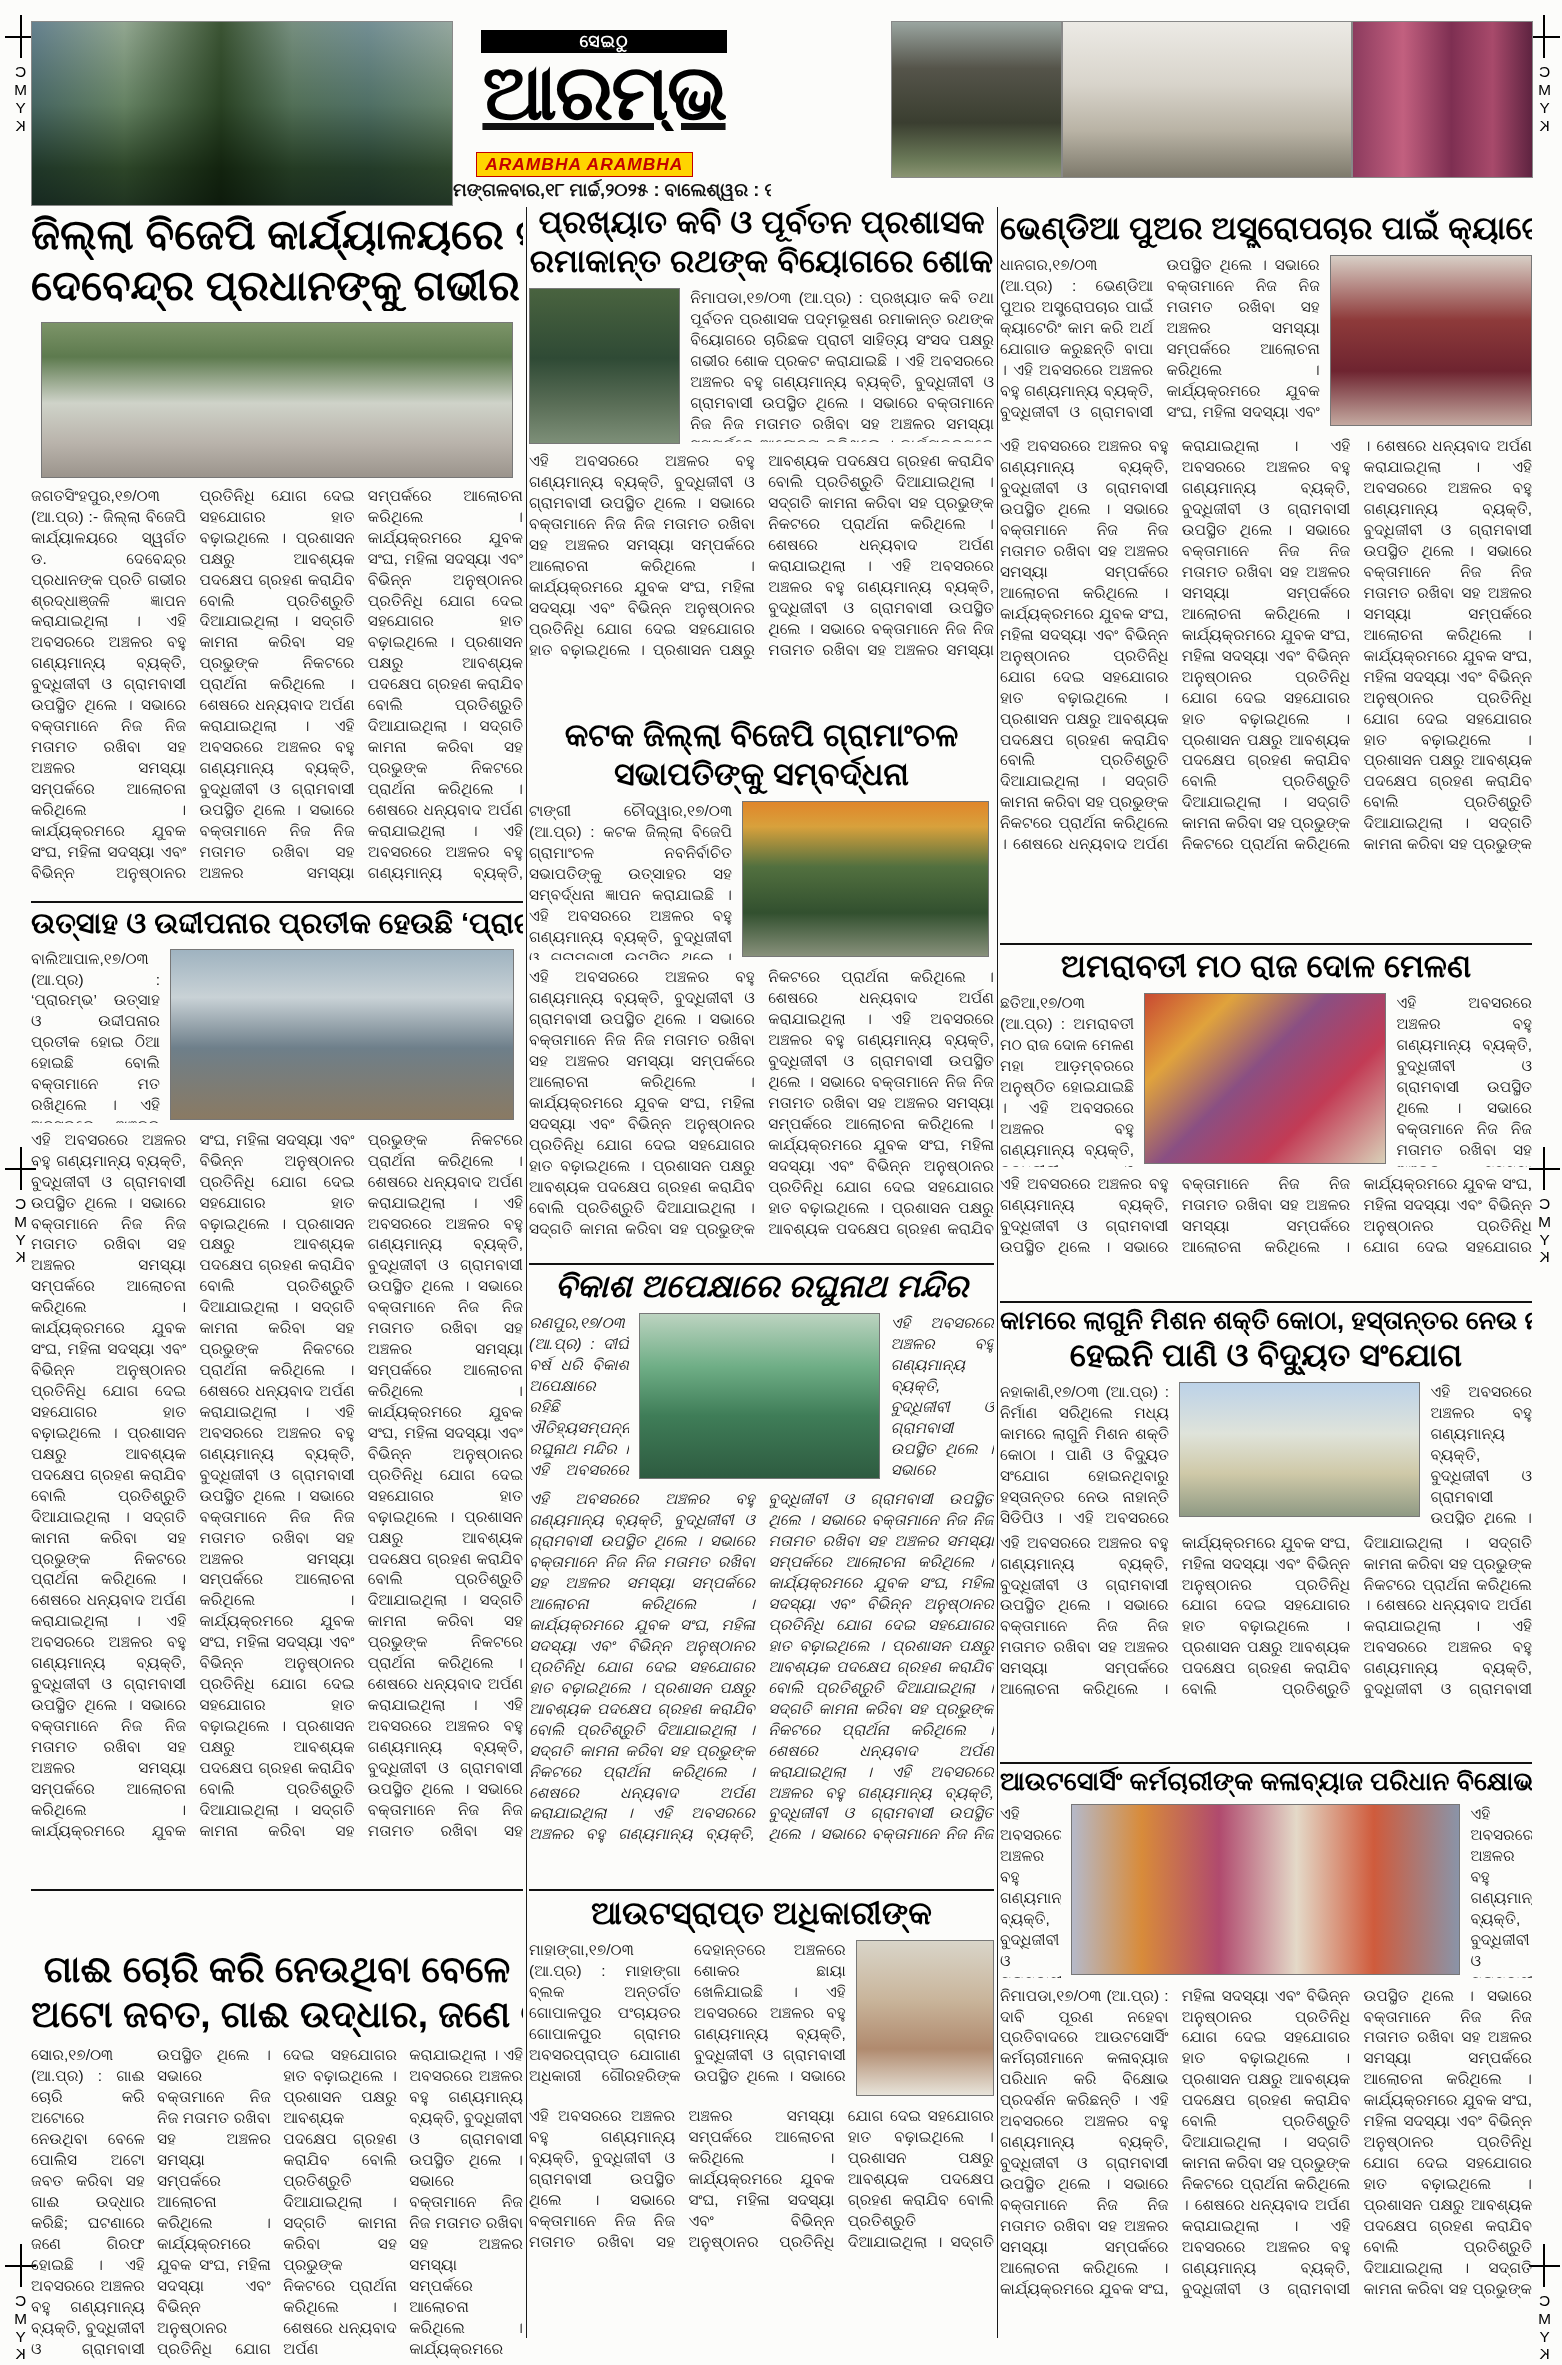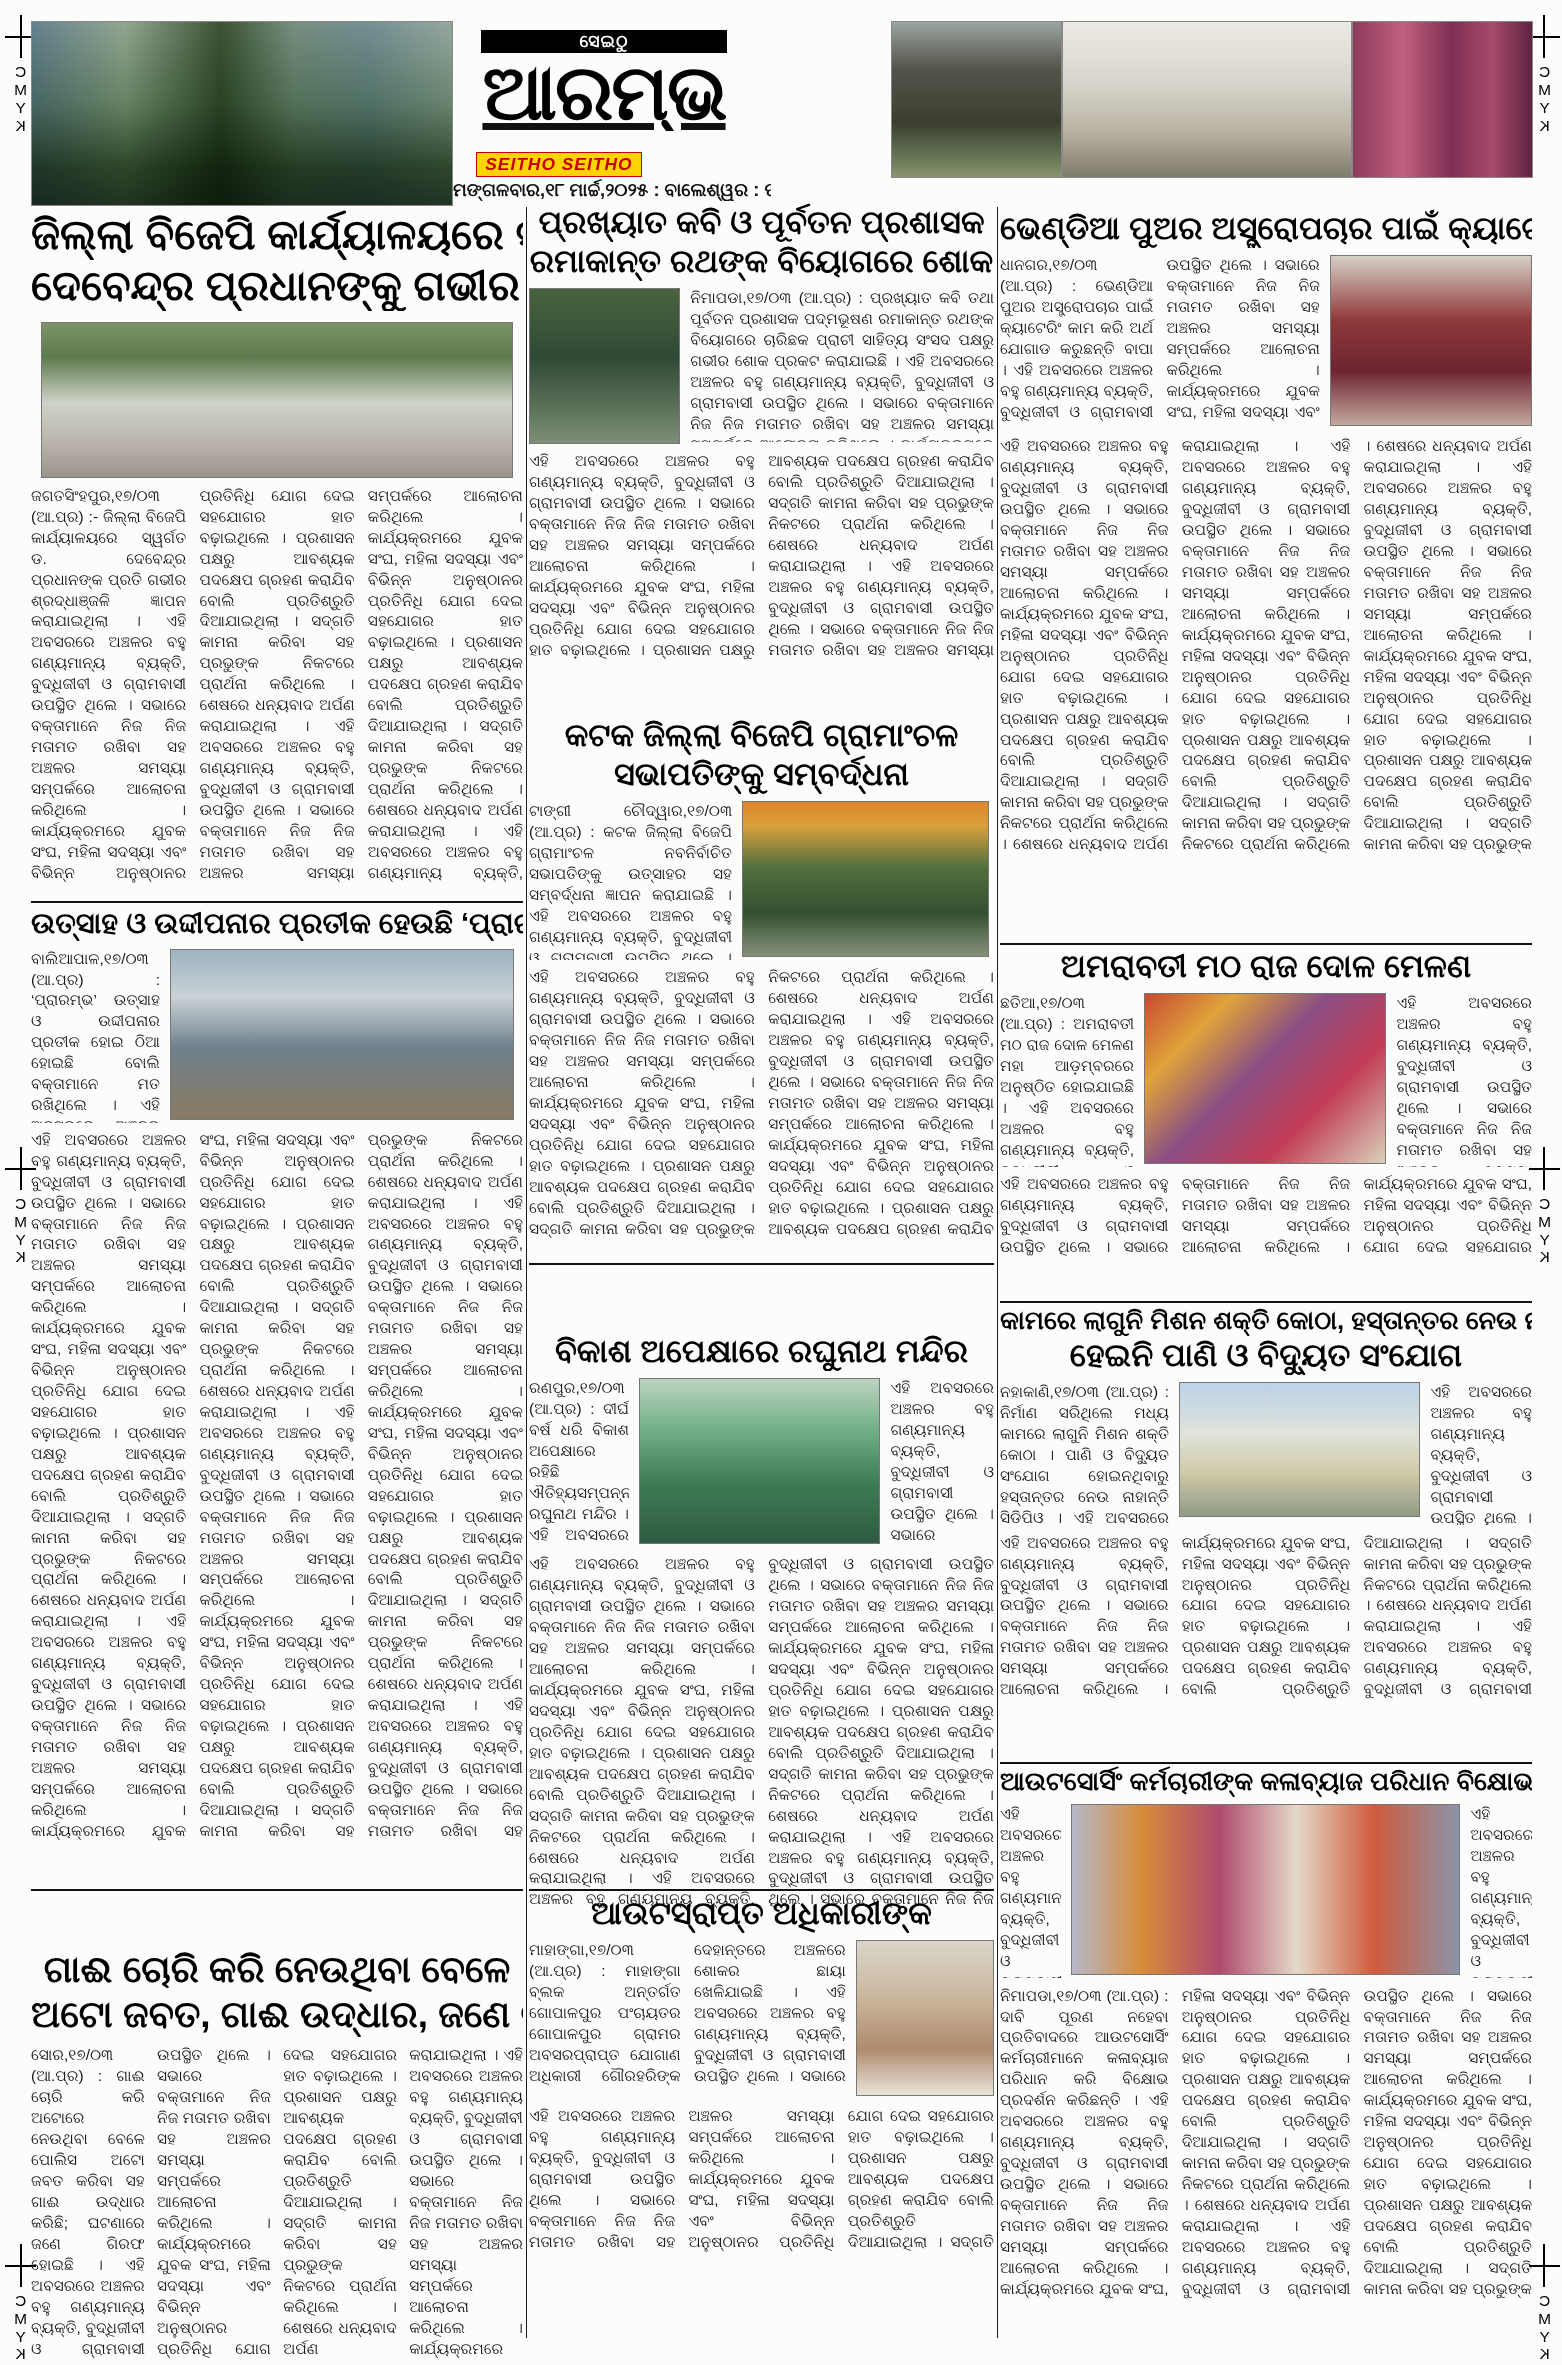--- a/index.html
+++ b/index.html
@@ -85,21 +85,21 @@
   </div>
   <div class="regmark" style="left:1529px;top:2244px;">
     <div class="cross"></div>
     <div class="cmyk">CMYK</div>
   </div>
 
   <div class="banner-photo ph-coast" style="left:31px;top:20.5px;width:420px;height:183px;"></div>
   <div class="logo-block">
     <div class="kicker-bar">ସେଇଠୁ</div>
     <div class="paper-title">ଆରମ୍ଭ</div>
-    <div class="ribbon">SEITHO SEITHO</div>
+    <div class="ribbon">ARAMBHA ARAMBHA</div>
   </div>
   <div class="banner-photo ph-stone-temple" style="left:891px;top:20.5px;width:169px;height:155px;"></div>
   <div class="banner-photo ph-white-temple" style="left:1062px;top:20.5px;width:288px;height:155px;"></div>
   <div class="banner-photo ph-dancers" style="left:1352px;top:20.5px;width:179px;height:155px;"></div>
   <div class="page-dateline">ମଙ୍ଗଳବାର,୧୮ ମାର୍ଚ୍ଚ,୨୦୨୫ : ବାଲେଶ୍ୱର : ପୃଷ୍ଠା -୫</div>
 
   <div class="vrule" style="left:526px;top:207px;height:2131px;"></div>
   <div class="vrule" style="left:997px;top:207px;height:2131px;"></div>
   <div class="hrule" style="left:31px;top:901px;width:492px;"></div>
   <div class="hrule" style="left:31px;top:1889px;width:492px;"></div>
@@ -147,21 +147,21 @@
 
   <div class="article" style="left:31px;top:906px;width:492px;height:979px;">
     <div class="headline hl58">ଉତ୍ସାହ ଓ ଉଦ୍ଦୀପନାର ପ୍ରତୀକ ହେଉଛି ‘ପ୍ରାରମ୍ଭ’</div>
     <div class="row">
       <div class="body-text" style="width:129px;height:174px;">ବାଲିଆପାଳ,୧୭/୦୩ (ଆ.ପ୍ର) : ‘ପ୍ରାରମ୍ଭ’ ଉତ୍ସାହ ଓ ଉଦ୍ଦୀପନାର ପ୍ରତୀକ ହୋଇ ଠିଆ ହୋଇଛି ବୋଲି ବକ୍ତାମାନେ ମତ ରଖିଥିଲେ । ଏହି ଅବସରରେ ଅଞ୍ଚଳର ବହୁ ଗଣ୍ୟମାନ୍ୟ ବ୍ୟକ୍ତି, ବୁଦ୍ଧିଜୀବୀ ଓ ଗ୍ରାମବାସୀ ଉପସ୍ଥିତ ଥିଲେ । ସଭାରେ ବକ୍ତାମାନେ ନିଜ ନିଜ ମତାମତ ରଖିବା ସହ ଅଞ୍ଚଳର ସମସ୍ୟା ସମ୍ପର୍କରେ ଆଲୋଚନା କରିଥିଲେ । କାର୍ଯ୍ୟକ୍ରମରେ ଯୁବକ ସଂଘ, ମହିଳା ସଦସ୍ୟା ଏବଂ ବିଭିନ୍ନ ଅନୁଷ୍ଠାନର ପ୍ରତିନିଧି ଯୋଗ ଦେଇ ସହଯୋଗର ହାତ ବଢ଼ାଇଥିଲେ । ପ୍ରଶାସନ ପକ୍ଷରୁ ଆବଶ୍ୟକ ପଦକ୍ଷେପ ଗ୍ରହଣ କରାଯିବ ବୋଲି ପ୍ରତିଶ୍ରୁତି ଦିଆଯାଇଥିଲା । ସଦ୍‌ଗତି କାମନା କରିବା ସହ ପ୍ରଭୁଙ୍କ ନିକଟରେ ପ୍ରାର୍ଥନା କରିଥିଲେ । ଶେଷରେ ଧନ୍ୟବାଦ ଅର୍ପଣ କରାଯାଇଥିଲା । ଏହି ଅବସରରେ ଅଞ୍ଚଳର ବହୁ ଗଣ୍ୟମାନ୍ୟ ବ୍ୟକ୍ତି, ବୁଦ୍ଧିଜୀବୀ ଓ ଗ୍ରାମବାସୀ ଉପସ୍ଥିତ ଥିଲେ । ସଭାରେ ବକ୍ତାମାନେ ନିଜ ନିଜ ମତାମତ ରଖିବା ସହ ଅଞ୍ଚଳର ସମସ୍ୟା ସମ୍ପର୍କରେ ଆଲୋଚନା କରିଥିଲେ । କାର୍ଯ୍ୟକ୍ରମରେ ଯୁବକ ସଂଘ, ମହିଳା ସଦସ୍ୟା ଏବଂ ବିଭିନ୍ନ ଅନୁଷ୍ଠାନର ପ୍ରତିନିଧି ଯୋଗ ଦେଇ ସହଯୋଗର ହାତ ବଢ଼ାଇଥିଲେ । ପ୍ରଶାସନ ପକ୍ଷରୁ ଆବଶ୍ୟକ ପଦକ୍ଷେପ ଗ୍ରହଣ କରାଯିବ ବୋଲି ପ୍ରତିଶ୍ରୁତି ଦିଆଯାଇଥିଲା । ସଦ୍‌ଗତି କାମନା କରିବା ସହ ପ୍ରଭୁଙ୍କ ନିକଟରେ ପ୍ରାର୍ଥନା କରିଥିଲେ । ଶେଷରେ ଧନ୍ୟବାଦ ଅର୍ପଣ କରାଯାଇଥିଲା ।</div>
       <div class="photo ph-prarambha" style="width:342px;height:169px;"></div>
     </div>
     <div class="body-text cols3" style="height:717px;">ଏହି ଅବସରରେ ଅଞ୍ଚଳର ବହୁ ଗଣ୍ୟମାନ୍ୟ ବ୍ୟକ୍ତି, ବୁଦ୍ଧିଜୀବୀ ଓ ଗ୍ରାମବାସୀ ଉପସ୍ଥିତ ଥିଲେ । ସଭାରେ ବକ୍ତାମାନେ ନିଜ ନିଜ ମତାମତ ରଖିବା ସହ ଅଞ୍ଚଳର ସମସ୍ୟା ସମ୍ପର୍କରେ ଆଲୋଚନା କରିଥିଲେ । କାର୍ଯ୍ୟକ୍ରମରେ ଯୁବକ ସଂଘ, ମହିଳା ସଦସ୍ୟା ଏବଂ ବିଭିନ୍ନ ଅନୁଷ୍ଠାନର ପ୍ରତିନିଧି ଯୋଗ ଦେଇ ସହଯୋଗର ହାତ ବଢ଼ାଇଥିଲେ । ପ୍ରଶାସନ ପକ୍ଷରୁ ଆବଶ୍ୟକ ପଦକ୍ଷେପ ଗ୍ରହଣ କରାଯିବ ବୋଲି ପ୍ରତିଶ୍ରୁତି ଦିଆଯାଇଥିଲା । ସଦ୍‌ଗତି କାମନା କରିବା ସହ ପ୍ରଭୁଙ୍କ ନିକଟରେ ପ୍ରାର୍ଥନା କରିଥିଲେ । ଶେଷରେ ଧନ୍ୟବାଦ ଅର୍ପଣ କରାଯାଇଥିଲା । ଏହି ଅବସରରେ ଅଞ୍ଚଳର ବହୁ ଗଣ୍ୟମାନ୍ୟ ବ୍ୟକ୍ତି, ବୁଦ୍ଧିଜୀବୀ ଓ ଗ୍ରାମବାସୀ ଉପସ୍ଥିତ ଥିଲେ । ସଭାରେ ବକ୍ତାମାନେ ନିଜ ନିଜ ମତାମତ ରଖିବା ସହ ଅଞ୍ଚଳର ସମସ୍ୟା ସମ୍ପର୍କରେ ଆଲୋଚନା କରିଥିଲେ । କାର୍ଯ୍ୟକ୍ରମରେ ଯୁବକ ସଂଘ, ମହିଳା ସଦସ୍ୟା ଏବଂ ବିଭିନ୍ନ ଅନୁଷ୍ଠାନର ପ୍ରତିନିଧି ଯୋଗ ଦେଇ ସହଯୋଗର ହାତ ବଢ଼ାଇଥିଲେ । ପ୍ରଶାସନ ପକ୍ଷରୁ ଆବଶ୍ୟକ ପଦକ୍ଷେପ ଗ୍ରହଣ କରାଯିବ ବୋଲି ପ୍ରତିଶ୍ରୁତି ଦିଆଯାଇଥିଲା । ସଦ୍‌ଗତି କାମନା କରିବା ସହ ପ୍ରଭୁଙ୍କ ନିକଟରେ ପ୍ରାର୍ଥନା କରିଥିଲେ । ଶେଷରେ ଧନ୍ୟବାଦ ଅର୍ପଣ କରାଯାଇଥିଲା । ଏହି ଅବସରରେ ଅଞ୍ଚଳର ବହୁ ଗଣ୍ୟମାନ୍ୟ ବ୍ୟକ୍ତି, ବୁଦ୍ଧିଜୀବୀ ଓ ଗ୍ରାମବାସୀ ଉପସ୍ଥିତ ଥିଲେ । ସଭାରେ ବକ୍ତାମାନେ ନିଜ ନିଜ ମତାମତ ରଖିବା ସହ ଅଞ୍ଚଳର ସମସ୍ୟା ସମ୍ପର୍କରେ ଆଲୋଚନା କରିଥିଲେ । କାର୍ଯ୍ୟକ୍ରମରେ ଯୁବକ ସଂଘ, ମହିଳା ସଦସ୍ୟା ଏବଂ ବିଭିନ୍ନ ଅନୁଷ୍ଠାନର ପ୍ରତିନିଧି ଯୋଗ ଦେଇ ସହଯୋଗର ହାତ ବଢ଼ାଇଥିଲେ । ପ୍ରଶାସନ ପକ୍ଷରୁ ଆବଶ୍ୟକ ପଦକ୍ଷେପ ଗ୍ରହଣ କରାଯିବ ବୋଲି ପ୍ରତିଶ୍ରୁତି ଦିଆଯାଇଥିଲା । ସଦ୍‌ଗତି କାମନା କରିବା ସହ ପ୍ରଭୁଙ୍କ ନିକଟରେ ପ୍ରାର୍ଥନା କରିଥିଲେ । ଶେଷରେ ଧନ୍ୟବାଦ ଅର୍ପଣ କରାଯାଇଥିଲା । ଏହି ଅବସରରେ ଅଞ୍ଚଳର ବହୁ ଗଣ୍ୟମାନ୍ୟ ବ୍ୟକ୍ତି, ବୁଦ୍ଧିଜୀବୀ ଓ ଗ୍ରାମବାସୀ ଉପସ୍ଥିତ ଥିଲେ । ସଭାରେ ବକ୍ତାମାନେ ନିଜ ନିଜ ମତାମତ ରଖିବା ସହ ଅଞ୍ଚଳର ସମସ୍ୟା ସମ୍ପର୍କରେ ଆଲୋଚନା କରିଥିଲେ । କାର୍ଯ୍ୟକ୍ରମରେ ଯୁବକ ସଂଘ, ମହିଳା ସଦସ୍ୟା ଏବଂ ବିଭିନ୍ନ ଅନୁଷ୍ଠାନର ପ୍ରତିନିଧି ଯୋଗ ଦେଇ ସହଯୋଗର ହାତ ବଢ଼ାଇଥିଲେ । ପ୍ରଶାସନ ପକ୍ଷରୁ ଆବଶ୍ୟକ ପଦକ୍ଷେପ ଗ୍ରହଣ କରାଯିବ ବୋଲି ପ୍ରତିଶ୍ରୁତି ଦିଆଯାଇଥିଲା । ସଦ୍‌ଗତି କାମନା କରିବା ସହ ପ୍ରଭୁଙ୍କ ନିକଟରେ ପ୍ରାର୍ଥନା କରିଥିଲେ । ଶେଷରେ ଧନ୍ୟବାଦ ଅର୍ପଣ କରାଯାଇଥିଲା । ଏହି ଅବସରରେ ଅଞ୍ଚଳର ବହୁ ଗଣ୍ୟମାନ୍ୟ ବ୍ୟକ୍ତି, ବୁଦ୍ଧିଜୀବୀ ଓ ଗ୍ରାମବାସୀ ଉପସ୍ଥିତ ଥିଲେ । ସଭାରେ ବକ୍ତାମାନେ ନିଜ ନିଜ ମତାମତ ରଖିବା ସହ ଅଞ୍ଚଳର ସମସ୍ୟା ସମ୍ପର୍କରେ ଆଲୋଚନା କରିଥିଲେ । କାର୍ଯ୍ୟକ୍ରମରେ ଯୁବକ ସଂଘ, ମହିଳା ସଦସ୍ୟା ଏବଂ ବିଭିନ୍ନ ଅନୁଷ୍ଠାନର ପ୍ରତିନିଧି ଯୋଗ ଦେଇ ସହଯୋଗର ହାତ ବଢ଼ାଇଥିଲେ । ପ୍ରଶାସନ ପକ୍ଷରୁ ଆବଶ୍ୟକ ପଦକ୍ଷେପ ଗ୍ରହଣ କରାଯିବ ବୋଲି ପ୍ରତିଶ୍ରୁତି ଦିଆଯାଇଥିଲା । ସଦ୍‌ଗତି କାମନା କରିବା ସହ ପ୍ରଭୁଙ୍କ ନିକଟରେ ପ୍ରାର୍ଥନା କରିଥିଲେ । ଶେଷରେ ଧନ୍ୟବାଦ ଅର୍ପଣ କରାଯାଇଥିଲା । ଏହି ଅବସରରେ ଅଞ୍ଚଳର ବହୁ ଗଣ୍ୟମାନ୍ୟ ବ୍ୟକ୍ତି, ବୁଦ୍ଧିଜୀବୀ ଓ ଗ୍ରାମବାସୀ ଉପସ୍ଥିତ ଥିଲେ । ସଭାରେ ବକ୍ତାମାନେ ନିଜ ନିଜ ମତାମତ ରଖିବା ସହ ଅଞ୍ଚଳର ସମସ୍ୟା ସମ୍ପର୍କରେ ଆଲୋଚନା କରିଥିଲେ । କାର୍ଯ୍ୟକ୍ରମରେ ଯୁବକ ସଂଘ, ମହିଳା ସଦସ୍ୟା ଏବଂ ବିଭିନ୍ନ ଅନୁଷ୍ଠାନର ପ୍ରତିନିଧି ଯୋଗ ଦେଇ ସହଯୋଗର ହାତ ବଢ଼ାଇଥିଲେ । ପ୍ରଶାସନ ପକ୍ଷରୁ ଆବଶ୍ୟକ ପଦକ୍ଷେପ ଗ୍ରହଣ କରାଯିବ ବୋଲି ପ୍ରତିଶ୍ରୁତି ଦିଆଯାଇଥିଲା । ସଦ୍‌ଗତି କାମନା କରିବା ସହ ପ୍ରଭୁଙ୍କ ନିକଟରେ ପ୍ରାର୍ଥନା କରିଥିଲେ । ଶେଷରେ ଧନ୍ୟବାଦ ଅର୍ପଣ କରାଯାଇଥିଲା । ଏହି ଅବସରରେ ଅଞ୍ଚଳର ବହୁ ଗଣ୍ୟମାନ୍ୟ ବ୍ୟକ୍ତି, ବୁଦ୍ଧିଜୀବୀ ଓ ଗ୍ରାମବାସୀ ଉପସ୍ଥିତ ଥିଲେ । ସଭାରେ ବକ୍ତାମାନେ ନିଜ ନିଜ ମତାମତ ରଖିବା ସହ ଅଞ୍ଚଳର ସମସ୍ୟା ସମ୍ପର୍କରେ ଆଲୋଚନା କରିଥିଲେ । କାର୍ଯ୍ୟକ୍ରମରେ ଯୁବକ ସଂଘ, ମହିଳା ସଦସ୍ୟା ଏବଂ ବିଭିନ୍ନ ଅନୁଷ୍ଠାନର ପ୍ରତିନିଧି ଯୋଗ ଦେଇ ସହଯୋଗର ହାତ ବଢ଼ାଇଥିଲେ । ପ୍ରଶାସନ ପକ୍ଷରୁ ଆବଶ୍ୟକ ପଦକ୍ଷେପ ଗ୍ରହଣ କରାଯିବ ବୋଲି ପ୍ରତିଶ୍ରୁତି ଦିଆଯାଇଥିଲା । ସଦ୍‌ଗତି କାମନା କରିବା ସହ ପ୍ରଭୁଙ୍କ ନିକଟରେ ପ୍ରାର୍ଥନା କରିଥିଲେ । ଶେଷରେ ଧନ୍ୟବାଦ ଅର୍ପଣ କରାଯାଇଥିଲା । ଏହି ଅବସରରେ ଅଞ୍ଚଳର ବହୁ ଗଣ୍ୟମାନ୍ୟ ବ୍ୟକ୍ତି, ବୁଦ୍ଧିଜୀବୀ ଓ ଗ୍ରାମବାସୀ ଉପସ୍ଥିତ ଥିଲେ । ସଭାରେ ବକ୍ତାମାନେ ନିଜ ନିଜ ମତାମତ ରଖିବା ସହ ଅଞ୍ଚଳର ସମସ୍ୟା ସମ୍ପର୍କରେ ଆଲୋଚନା କରିଥିଲେ । କାର୍ଯ୍ୟକ୍ରମରେ ଯୁବକ ସଂଘ, ମହିଳା ସଦସ୍ୟା ଏବଂ ବିଭିନ୍ନ ଅନୁଷ୍ଠାନର ପ୍ରତିନିଧି ଯୋଗ ଦେଇ ସହଯୋଗର ହାତ ବଢ଼ାଇଥିଲେ । ପ୍ରଶାସନ ପକ୍ଷରୁ ଆବଶ୍ୟକ ପଦକ୍ଷେପ ଗ୍ରହଣ କରାଯିବ ବୋଲି ପ୍ରତିଶ୍ରୁତି ଦିଆଯାଇଥିଲା । ସଦ୍‌ଗତି କାମନା କରିବା ସହ ପ୍ରଭୁଙ୍କ ନିକଟରେ ପ୍ରାର୍ଥନା କରିଥିଲେ । ଶେଷରେ ଧନ୍ୟବାଦ ଅର୍ପଣ କରାଯାଇଥିଲା । ଏହି ଅବସରରେ ଅଞ୍ଚଳର ବହୁ ଗଣ୍ୟମାନ୍ୟ ବ୍ୟକ୍ତି, ବୁଦ୍ଧିଜୀବୀ ଓ ଗ୍ରାମବାସୀ ଉପସ୍ଥିତ ଥିଲେ । ସଭାରେ ବକ୍ତାମାନେ ନିଜ ନିଜ ମତାମତ ରଖିବା ସହ ଅଞ୍ଚଳର ସମସ୍ୟା ସମ୍ପର୍କରେ ଆଲୋଚନା କରିଥିଲେ । କାର୍ଯ୍ୟକ୍ରମରେ ଯୁବକ ସଂଘ, ମହିଳା ସଦସ୍ୟା ଏବଂ ବିଭିନ୍ନ ଅନୁଷ୍ଠାନର ପ୍ରତିନିଧି ଯୋଗ ଦେଇ ସହଯୋଗର ହାତ ବଢ଼ାଇଥିଲେ । ପ୍ରଶାସନ ପକ୍ଷରୁ ଆବଶ୍ୟକ ପଦକ୍ଷେପ ଗ୍ରହଣ କରାଯିବ ବୋଲି ପ୍ରତିଶ୍ରୁତି ଦିଆଯାଇଥିଲା । ସଦ୍‌ଗତି କାମନା କରିବା ସହ ପ୍ରଭୁଙ୍କ ନିକଟରେ ପ୍ରାର୍ଥନା କରିଥିଲେ । ଶେଷରେ ଧନ୍ୟବାଦ ଅର୍ପଣ କରାଯାଇଥିଲା । ଏହି ଅବସରରେ ଅଞ୍ଚଳର ବହୁ ଗଣ୍ୟମାନ୍ୟ ବ୍ୟକ୍ତି, ବୁଦ୍ଧିଜୀବୀ ଓ ଗ୍ରାମବାସୀ ଉପସ୍ଥିତ ଥିଲେ । ସଭାରେ ବକ୍ତାମାନେ ନିଜ ନିଜ ମତାମତ ରଖିବା ସହ ଅଞ୍ଚଳର ସମସ୍ୟା ସମ୍ପର୍କରେ ଆଲୋଚନା କରିଥିଲେ । କାର୍ଯ୍ୟକ୍ରମରେ ଯୁବକ ସଂଘ, ମହିଳା ସଦସ୍ୟା ଏବଂ ବିଭିନ୍ନ ଅନୁଷ୍ଠାନର ପ୍ରତିନିଧି ଯୋଗ ଦେଇ ସହଯୋଗର ହାତ ବଢ଼ାଇଥିଲେ । ପ୍ରଶାସନ ପକ୍ଷରୁ ଆବଶ୍ୟକ ପଦକ୍ଷେପ ଗ୍ରହଣ କରାଯିବ ବୋଲି ପ୍ରତିଶ୍ରୁତି ଦିଆଯାଇଥିଲା । ସଦ୍‌ଗତି କାମନା କରିବା ସହ ପ୍ରଭୁଙ୍କ ନିକଟରେ ପ୍ରାର୍ଥନା କରିଥିଲେ । ଶେଷରେ ଧନ୍ୟବାଦ ଅର୍ପଣ କରାଯାଇଥିଲା । ଏହି ଅବସରରେ ଅଞ୍ଚଳର ବହୁ ଗଣ୍ୟମାନ୍ୟ ବ୍ୟକ୍ତି, ବୁଦ୍ଧିଜୀବୀ ଓ ଗ୍ରାମବାସୀ ଉପସ୍ଥିତ ଥିଲେ । ସଭାରେ ବକ୍ତାମାନେ ନିଜ ନିଜ ମତାମତ ରଖିବା ସହ ଅଞ୍ଚଳର ସମସ୍ୟା ସମ୍ପର୍କରେ ଆଲୋଚନା କରିଥିଲେ । କାର୍ଯ୍ୟକ୍ରମରେ ଯୁବକ ସଂଘ, ମହିଳା ସଦସ୍ୟା ଏବଂ ବିଭିନ୍ନ ଅନୁଷ୍ଠାନର ପ୍ରତିନିଧି ଯୋଗ ଦେଇ ସହଯୋଗର ହାତ ବଢ଼ାଇଥିଲେ । ପ୍ରଶାସନ ପକ୍ଷରୁ ଆବଶ୍ୟକ ପଦକ୍ଷେପ ଗ୍ରହଣ କରାଯିବ ବୋଲି ପ୍ରତିଶ୍ରୁତି ଦିଆଯାଇଥିଲା । ସଦ୍‌ଗତି କାମନା କରିବା ସହ ପ୍ରଭୁଙ୍କ ନିକଟରେ ପ୍ରାର୍ଥନା କରିଥିଲେ । ଶେଷରେ ଧନ୍ୟବାଦ ଅର୍ପଣ କରାଯାଇଥିଲା । ଏହି ଅବସରରେ ଅଞ୍ଚଳର ବହୁ ଗଣ୍ୟମାନ୍ୟ ବ୍ୟକ୍ତି, ବୁଦ୍ଧିଜୀବୀ ଓ ଗ୍ରାମବାସୀ ଉପସ୍ଥିତ ଥିଲେ । ସଭାରେ ବକ୍ତାମାନେ ନିଜ ନିଜ ମତାମତ ରଖିବା ସହ ଅଞ୍ଚଳର ସମସ୍ୟା ସମ୍ପର୍କରେ ଆଲୋଚନା କରିଥିଲେ । କାର୍ଯ୍ୟକ୍ରମରେ ଯୁବକ ସଂଘ, ମହିଳା ସଦସ୍ୟା ଏବଂ ବିଭିନ୍ନ ଅନୁଷ୍ଠାନର ପ୍ରତିନିଧି ଯୋଗ ଦେଇ ସହଯୋଗର ହାତ ବଢ଼ାଇଥିଲେ । ପ୍ରଶାସନ ପକ୍ଷରୁ ଆବଶ୍ୟକ ପଦକ୍ଷେପ ଗ୍ରହଣ କରାଯିବ ବୋଲି ପ୍ରତିଶ୍ରୁତି ଦିଆଯାଇଥିଲା । ସଦ୍‌ଗତି କାମନା କରିବା ସହ ପ୍ରଭୁଙ୍କ ନିକଟରେ ପ୍ରାର୍ଥନା କରିଥିଲେ । ଶେଷରେ ଧନ୍ୟବାଦ ଅର୍ପଣ କରାଯାଇଥିଲା । ଏହି ଅବସରରେ ଅଞ୍ଚଳର ବହୁ ଗଣ୍ୟମାନ୍ୟ ବ୍ୟକ୍ତି, ବୁଦ୍ଧିଜୀବୀ ଓ ଗ୍ରାମବାସୀ ଉପସ୍ଥିତ ଥିଲେ । ସଭାରେ ବକ୍ତାମାନେ ନିଜ ନିଜ ମତାମତ ରଖିବା ସହ ଅଞ୍ଚଳର ସମସ୍ୟା ସମ୍ପର୍କରେ ଆଲୋଚନା କରିଥିଲେ । କାର୍ଯ୍ୟକ୍ରମରେ ଯୁବକ ସଂଘ, ମହିଳା ସଦସ୍ୟା ଏବଂ ବିଭିନ୍ନ ଅନୁଷ୍ଠାନର ପ୍ରତିନିଧି ଯୋଗ ଦେଇ ସହଯୋଗର ହାତ ବଢ଼ାଇଥିଲେ । ପ୍ରଶାସନ ପକ୍ଷରୁ ଆବଶ୍ୟକ ପଦକ୍ଷେପ ଗ୍ରହଣ କରାଯିବ ବୋଲି ପ୍ରତିଶ୍ରୁତି ଦିଆଯାଇଥିଲା । ସଦ୍‌ଗତି କାମନା କରିବା ସହ ପ୍ରଭୁଙ୍କ ନିକଟରେ ପ୍ରାର୍ଥନା କରିଥିଲେ । ଶେଷରେ ଧନ୍ୟବାଦ ଅର୍ପଣ କରାଯାଇଥିଲା । ଏହି ଅବସରରେ ଅଞ୍ଚଳର ବହୁ ଗଣ୍ୟମାନ୍ୟ ବ୍ୟକ୍ତି, ବୁଦ୍ଧିଜୀବୀ ଓ ଗ୍ରାମବାସୀ ଉପସ୍ଥିତ ଥିଲେ । ସଭାରେ ବକ୍ତାମାନେ ନିଜ ନିଜ ମତାମତ ରଖିବା ସହ ଅଞ୍ଚଳର ସମସ୍ୟା ସମ୍ପର୍କରେ ଆଲୋଚନା କରିଥିଲେ । କାର୍ଯ୍ୟକ୍ରମରେ ଯୁବକ ସଂଘ, ମହିଳା ସଦସ୍ୟା ଏବଂ ବିଭିନ୍ନ ଅନୁଷ୍ଠାନର ପ୍ରତିନିଧି ଯୋଗ ଦେଇ ସହଯୋଗର ହାତ ବଢ଼ାଇଥିଲେ । ପ୍ରଶାସନ ପକ୍ଷରୁ ଆବଶ୍ୟକ ପଦକ୍ଷେପ ଗ୍ରହଣ କରାଯିବ ବୋଲି ପ୍ରତିଶ୍ରୁତି ଦିଆଯାଇଥିଲା । ସଦ୍‌ଗତି କାମନା କରିବା ସହ ପ୍ରଭୁଙ୍କ ନିକଟରେ ପ୍ରାର୍ଥନା କରିଥିଲେ । ଶେଷରେ ଧନ୍ୟବାଦ ଅର୍ପଣ କରାଯାଇଥିଲା ।</div>
   </div>
 
-  <div class="article" style="left:529px;top:1332px;width:465px;height:619px;">
+  <div class="article" style="left:529px;top:1267px;width:465px;height:619px;font-style:italic;">
     <div class="headline hl64">ବିକାଶ ଅପେକ୍ଷାରେ ରଘୁନାଥ ମନ୍ଦିର</div>
     <div class="row">
       <div class="body-text" style="width:100px;height:169px;">ରଣପୁର,୧୭/୦୩ (ଆ.ପ୍ର) : ଦୀର୍ଘ ବର୍ଷ ଧରି ବିକାଶ ଅପେକ୍ଷାରେ ରହିଛି ଐତିହ୍ୟସମ୍ପନ୍ନ ରଘୁନାଥ ମନ୍ଦିର । ଏହି ଅବସରରେ ଅଞ୍ଚଳର ବହୁ ଗଣ୍ୟମାନ୍ୟ ବ୍ୟକ୍ତି, ବୁଦ୍ଧିଜୀବୀ ଓ ଗ୍ରାମବାସୀ ଉପସ୍ଥିତ ଥିଲେ । ସଭାରେ ବକ୍ତାମାନେ ନିଜ ନିଜ ମତାମତ ରଖିବା ସହ ଅଞ୍ଚଳର ସମସ୍ୟା ସମ୍ପର୍କରେ ଆଲୋଚନା କରିଥିଲେ । କାର୍ଯ୍ୟକ୍ରମରେ ଯୁବକ ସଂଘ, ମହିଳା ସଦସ୍ୟା ଏବଂ ବିଭିନ୍ନ ଅନୁଷ୍ଠାନର ପ୍ରତିନିଧି ଯୋଗ ଦେଇ ସହଯୋଗର ହାତ ବଢ଼ାଇଥିଲେ । ପ୍ରଶାସନ ପକ୍ଷରୁ ଆବଶ୍ୟକ ପଦକ୍ଷେପ ଗ୍ରହଣ କରାଯିବ ବୋଲି ପ୍ରତିଶ୍ରୁତି ଦିଆଯାଇଥିଲା । ସଦ୍‌ଗତି କାମନା କରିବା ସହ ପ୍ରଭୁଙ୍କ ନିକଟରେ ପ୍ରାର୍ଥନା କରିଥିଲେ । ଶେଷରେ ଧନ୍ୟବାଦ ଅର୍ପଣ କରାଯାଇଥିଲା । ଏହି ଅବସରରେ ଅଞ୍ଚଳର ବହୁ ଗଣ୍ୟମାନ୍ୟ ବ୍ୟକ୍ତି, ବୁଦ୍ଧିଜୀବୀ ଓ ଗ୍ରାମବାସୀ ଉପସ୍ଥିତ ଥିଲେ । ସଭାରେ ବକ୍ତାମାନେ ନିଜ ନିଜ ମତାମତ ରଖିବା ସହ ଅଞ୍ଚଳର ସମସ୍ୟା ସମ୍ପର୍କରେ ଆଲୋଚନା କରିଥିଲେ । କାର୍ଯ୍ୟକ୍ରମରେ ଯୁବକ ସଂଘ, ମହିଳା ସଦସ୍ୟା ଏବଂ ବିଭିନ୍ନ ଅନୁଷ୍ଠାନର ପ୍ରତିନିଧି ଯୋଗ ଦେଇ ସହଯୋଗର ହାତ ବଢ଼ାଇଥିଲେ । ପ୍ରଶାସନ ପକ୍ଷରୁ ଆବଶ୍ୟକ ପଦକ୍ଷେପ ଗ୍ରହଣ କରାଯିବ ବୋଲି ପ୍ରତିଶ୍ରୁତି ଦିଆଯାଇଥିଲା । ସଦ୍‌ଗତି କାମନା କରିବା ସହ ପ୍ରଭୁଙ୍କ ନିକଟରେ ପ୍ରାର୍ଥନା କରିଥିଲେ । ଶେଷରେ ଧନ୍ୟବାଦ ଅର୍ପଣ କରାଯାଇଥିଲା ।</div>
       <div class="photo ph-raghunath" style="width:239px;height:164px;"></div>
       <div class="body-text grow" style="height:169px;">ଏହି ଅବସରରେ ଅଞ୍ଚଳର ବହୁ ଗଣ୍ୟମାନ୍ୟ ବ୍ୟକ୍ତି, ବୁଦ୍ଧିଜୀବୀ ଓ ଗ୍ରାମବାସୀ ଉପସ୍ଥିତ ଥିଲେ । ସଭାରେ ବକ୍ତାମାନେ ନିଜ ନିଜ ମତାମତ ରଖିବା ସହ ଅଞ୍ଚଳର ସମସ୍ୟା ସମ୍ପର୍କରେ ଆଲୋଚନା କରିଥିଲେ । କାର୍ଯ୍ୟକ୍ରମରେ ଯୁବକ ସଂଘ, ମହିଳା ସଦସ୍ୟା ଏବଂ ବିଭିନ୍ନ ଅନୁଷ୍ଠାନର ପ୍ରତିନିଧି ଯୋଗ ଦେଇ ସହଯୋଗର ହାତ ବଢ଼ାଇଥିଲେ । ପ୍ରଶାସନ ପକ୍ଷରୁ ଆବଶ୍ୟକ ପଦକ୍ଷେପ ଗ୍ରହଣ କରାଯିବ ବୋଲି ପ୍ରତିଶ୍ରୁତି ଦିଆଯାଇଥିଲା । ସଦ୍‌ଗତି କାମନା କରିବା ସହ ପ୍ରଭୁଙ୍କ ନିକଟରେ ପ୍ରାର୍ଥନା କରିଥିଲେ । ଶେଷରେ ଧନ୍ୟବାଦ ଅର୍ପଣ କରାଯାଇଥିଲା । ଏହି ଅବସରରେ ଅଞ୍ଚଳର ବହୁ ଗଣ୍ୟମାନ୍ୟ ବ୍ୟକ୍ତି, ବୁଦ୍ଧିଜୀବୀ ଓ ଗ୍ରାମବାସୀ ଉପସ୍ଥିତ ଥିଲେ । ସଭାରେ ବକ୍ତାମାନେ ନିଜ ନିଜ ମତାମତ ରଖିବା ସହ ଅଞ୍ଚଳର ସମସ୍ୟା ସମ୍ପର୍କରେ ଆଲୋଚନା କରିଥିଲେ । କାର୍ଯ୍ୟକ୍ରମରେ ଯୁବକ ସଂଘ, ମହିଳା ସଦସ୍ୟା ଏବଂ ବିଭିନ୍ନ ଅନୁଷ୍ଠାନର ପ୍ରତିନିଧି ଯୋଗ ଦେଇ ସହଯୋଗର ହାତ ବଢ଼ାଇଥିଲେ । ପ୍ରଶାସନ ପକ୍ଷରୁ ଆବଶ୍ୟକ ପଦକ୍ଷେପ ଗ୍ରହଣ କରାଯିବ ବୋଲି ପ୍ରତିଶ୍ରୁତି ଦିଆଯାଇଥିଲା । ସଦ୍‌ଗତି କାମନା କରିବା ସହ ପ୍ରଭୁଙ୍କ ନିକଟରେ ପ୍ରାର୍ଥନା କରିଥିଲେ । ଶେଷରେ ଧନ୍ୟବାଦ ଅର୍ପଣ କରାଯାଇଥିଲା ।</div>
     </div>
     <div class="body-text cols2" style="height:369px;">ଏହି ଅବସରରେ ଅଞ୍ଚଳର ବହୁ ଗଣ୍ୟମାନ୍ୟ ବ୍ୟକ୍ତି, ବୁଦ୍ଧିଜୀବୀ ଓ ଗ୍ରାମବାସୀ ଉପସ୍ଥିତ ଥିଲେ । ସଭାରେ ବକ୍ତାମାନେ ନିଜ ନିଜ ମତାମତ ରଖିବା ସହ ଅଞ୍ଚଳର ସମସ୍ୟା ସମ୍ପର୍କରେ ଆଲୋଚନା କରିଥିଲେ । କାର୍ଯ୍ୟକ୍ରମରେ ଯୁବକ ସଂଘ, ମହିଳା ସଦସ୍ୟା ଏବଂ ବିଭିନ୍ନ ଅନୁଷ୍ଠାନର ପ୍ରତିନିଧି ଯୋଗ ଦେଇ ସହଯୋଗର ହାତ ବଢ଼ାଇଥିଲେ । ପ୍ରଶାସନ ପକ୍ଷରୁ ଆବଶ୍ୟକ ପଦକ୍ଷେପ ଗ୍ରହଣ କରାଯିବ ବୋଲି ପ୍ରତିଶ୍ରୁତି ଦିଆଯାଇଥିଲା । ସଦ୍‌ଗତି କାମନା କରିବା ସହ ପ୍ରଭୁଙ୍କ ନିକଟରେ ପ୍ରାର୍ଥନା କରିଥିଲେ । ଶେଷରେ ଧନ୍ୟବାଦ ଅର୍ପଣ କରାଯାଇଥିଲା । ଏହି ଅବସରରେ ଅଞ୍ଚଳର ବହୁ ଗଣ୍ୟମାନ୍ୟ ବ୍ୟକ୍ତି, ବୁଦ୍ଧିଜୀବୀ ଓ ଗ୍ରାମବାସୀ ଉପସ୍ଥିତ ଥିଲେ । ସଭାରେ ବକ୍ତାମାନେ ନିଜ ନିଜ ମତାମତ ରଖିବା ସହ ଅଞ୍ଚଳର ସମସ୍ୟା ସମ୍ପର୍କରେ ଆଲୋଚନା କରିଥିଲେ । କାର୍ଯ୍ୟକ୍ରମରେ ଯୁବକ ସଂଘ, ମହିଳା ସଦସ୍ୟା ଏବଂ ବିଭିନ୍ନ ଅନୁଷ୍ଠାନର ପ୍ରତିନିଧି ଯୋଗ ଦେଇ ସହଯୋଗର ହାତ ବଢ଼ାଇଥିଲେ । ପ୍ରଶାସନ ପକ୍ଷରୁ ଆବଶ୍ୟକ ପଦକ୍ଷେପ ଗ୍ରହଣ କରାଯିବ ବୋଲି ପ୍ରତିଶ୍ରୁତି ଦିଆଯାଇଥିଲା । ସଦ୍‌ଗତି କାମନା କରିବା ସହ ପ୍ରଭୁଙ୍କ ନିକଟରେ ପ୍ରାର୍ଥନା କରିଥିଲେ । ଶେଷରେ ଧନ୍ୟବାଦ ଅର୍ପଣ କରାଯାଇଥିଲା । ଏହି ଅବସରରେ ଅଞ୍ଚଳର ବହୁ ଗଣ୍ୟମାନ୍ୟ ବ୍ୟକ୍ତି, ବୁଦ୍ଧିଜୀବୀ ଓ ଗ୍ରାମବାସୀ ଉପସ୍ଥିତ ଥିଲେ । ସଭାରେ ବକ୍ତାମାନେ ନିଜ ନିଜ ମତାମତ ରଖିବା ସହ ଅଞ୍ଚଳର ସମସ୍ୟା ସମ୍ପର୍କରେ ଆଲୋଚନା କରିଥିଲେ । କାର୍ଯ୍ୟକ୍ରମରେ ଯୁବକ ସଂଘ, ମହିଳା ସଦସ୍ୟା ଏବଂ ବିଭିନ୍ନ ଅନୁଷ୍ଠାନର ପ୍ରତିନିଧି ଯୋଗ ଦେଇ ସହଯୋଗର ହାତ ବଢ଼ାଇଥିଲେ । ପ୍ରଶାସନ ପକ୍ଷରୁ ଆବଶ୍ୟକ ପଦକ୍ଷେପ ଗ୍ରହଣ କରାଯିବ ବୋଲି ପ୍ରତିଶ୍ରୁତି ଦିଆଯାଇଥିଲା । ସଦ୍‌ଗତି କାମନା କରିବା ସହ ପ୍ରଭୁଙ୍କ ନିକଟରେ ପ୍ରାର୍ଥନା କରିଥିଲେ । ଶେଷରେ ଧନ୍ୟବାଦ ଅର୍ପଣ କରାଯାଇଥିଲା । ଏହି ଅବସରରେ ଅଞ୍ଚଳର ବହୁ ଗଣ୍ୟମାନ୍ୟ ବ୍ୟକ୍ତି, ବୁଦ୍ଧିଜୀବୀ ଓ ଗ୍ରାମବାସୀ ଉପସ୍ଥିତ ଥିଲେ । ସଭାରେ ବକ୍ତାମାନେ ନିଜ ନିଜ ମତାମତ ରଖିବା ସହ ଅଞ୍ଚଳର ସମସ୍ୟା ସମ୍ପର୍କରେ ଆଲୋଚନା କରିଥିଲେ । କାର୍ଯ୍ୟକ୍ରମରେ ଯୁବକ ସଂଘ, ମହିଳା ସଦସ୍ୟା ଏବଂ ବିଭିନ୍ନ ଅନୁଷ୍ଠାନର ପ୍ରତିନିଧି ଯୋଗ ଦେଇ ସହଯୋଗର ହାତ ବଢ଼ାଇଥିଲେ । ପ୍ରଶାସନ ପକ୍ଷରୁ ଆବଶ୍ୟକ ପଦକ୍ଷେପ ଗ୍ରହଣ କରାଯିବ ବୋଲି ପ୍ରତିଶ୍ରୁତି ଦିଆଯାଇଥିଲା । ସଦ୍‌ଗତି କାମନା କରିବା ସହ ପ୍ରଭୁଙ୍କ ନିକଟରେ ପ୍ରାର୍ଥନା କରିଥିଲେ । ଶେଷରେ ଧନ୍ୟବାଦ ଅର୍ପଣ କରାଯାଇଥିଲା । ଏହି ଅବସରରେ ଅଞ୍ଚଳର ବହୁ ଗଣ୍ୟମାନ୍ୟ ବ୍ୟକ୍ତି, ବୁଦ୍ଧିଜୀବୀ ଓ ଗ୍ରାମବାସୀ ଉପସ୍ଥିତ ଥିଲେ । ସଭାରେ ବକ୍ତାମାନେ ନିଜ ନିଜ ମତାମତ ରଖିବା ସହ ଅଞ୍ଚଳର ସମସ୍ୟା ସମ୍ପର୍କରେ ଆଲୋଚନା କରିଥିଲେ । କାର୍ଯ୍ୟକ୍ରମରେ ଯୁବକ ସଂଘ, ମହିଳା ସଦସ୍ୟା ଏବଂ ବିଭିନ୍ନ ଅନୁଷ୍ଠାନର ପ୍ରତିନିଧି ଯୋଗ ଦେଇ ସହଯୋଗର ହାତ ବଢ଼ାଇଥିଲେ । ପ୍ରଶାସନ ପକ୍ଷରୁ ଆବଶ୍ୟକ ପଦକ୍ଷେପ ଗ୍ରହଣ କରାଯିବ ବୋଲି ପ୍ରତିଶ୍ରୁତି ଦିଆଯାଇଥିଲା । ସଦ୍‌ଗତି କାମନା କରିବା ସହ ପ୍ରଭୁଙ୍କ ନିକଟରେ ପ୍ରାର୍ଥନା କରିଥିଲେ । ଶେଷରେ ଧନ୍ୟବାଦ ଅର୍ପଣ କରାଯାଇଥିଲା । ଏହି ଅବସରରେ ଅଞ୍ଚଳର ବହୁ ଗଣ୍ୟମାନ୍ୟ ବ୍ୟକ୍ତି, ବୁଦ୍ଧିଜୀବୀ ଓ ଗ୍ରାମବାସୀ ଉପସ୍ଥିତ ଥିଲେ । ସଭାରେ ବକ୍ତାମାନେ ନିଜ ନିଜ ମତାମତ ରଖିବା ସହ ଅଞ୍ଚଳର ସମସ୍ୟା ସମ୍ପର୍କରେ ଆଲୋଚନା କରିଥିଲେ । କାର୍ଯ୍ୟକ୍ରମରେ ଯୁବକ ସଂଘ, ମହିଳା ସଦସ୍ୟା ଏବଂ ବିଭିନ୍ନ ଅନୁଷ୍ଠାନର ପ୍ରତିନିଧି ଯୋଗ ଦେଇ ସହଯୋଗର ହାତ ବଢ଼ାଇଥିଲେ । ପ୍ରଶାସନ ପକ୍ଷରୁ ଆବଶ୍ୟକ ପଦକ୍ଷେପ ଗ୍ରହଣ କରାଯିବ ବୋଲି ପ୍ରତିଶ୍ରୁତି ଦିଆଯାଇଥିଲା । ସଦ୍‌ଗତି କାମନା କରିବା ସହ ପ୍ରଭୁଙ୍କ ନିକଟରେ ପ୍ରାର୍ଥନା କରିଥିଲେ । ଶେଷରେ ଧନ୍ୟବାଦ ଅର୍ପଣ କରାଯାଇଥିଲା । ଏହି ଅବସରରେ ଅଞ୍ଚଳର ବହୁ ଗଣ୍ୟମାନ୍ୟ ବ୍ୟକ୍ତି, ବୁଦ୍ଧିଜୀବୀ ଓ ଗ୍ରାମବାସୀ ଉପସ୍ଥିତ ଥିଲେ । ସଭାରେ ବକ୍ତାମାନେ ନିଜ ନିଜ ମତାମତ ରଖିବା ସହ ଅଞ୍ଚଳର ସମସ୍ୟା ସମ୍ପର୍କରେ ଆଲୋଚନା କରିଥିଲେ । କାର୍ଯ୍ୟକ୍ରମରେ ଯୁବକ ସଂଘ, ମହିଳା ସଦସ୍ୟା ଏବଂ ବିଭିନ୍ନ ଅନୁଷ୍ଠାନର ପ୍ରତିନିଧି ଯୋଗ ଦେଇ ସହଯୋଗର ହାତ ବଢ଼ାଇଥିଲେ । ପ୍ରଶାସନ ପକ୍ଷରୁ ଆବଶ୍ୟକ ପଦକ୍ଷେପ ଗ୍ରହଣ କରାଯିବ ବୋଲି ପ୍ରତିଶ୍ରୁତି ଦିଆଯାଇଥିଲା । ସଦ୍‌ଗତି କାମନା କରିବା ସହ ପ୍ରଭୁଙ୍କ ନିକଟରେ ପ୍ରାର୍ଥନା କରିଥିଲେ । ଶେଷରେ ଧନ୍ୟବାଦ ଅର୍ପଣ କରାଯାଇଥିଲା ।</div>
   </div>
 
   <div class="article" style="left:1000px;top:947px;width:532px;height:351px;">

